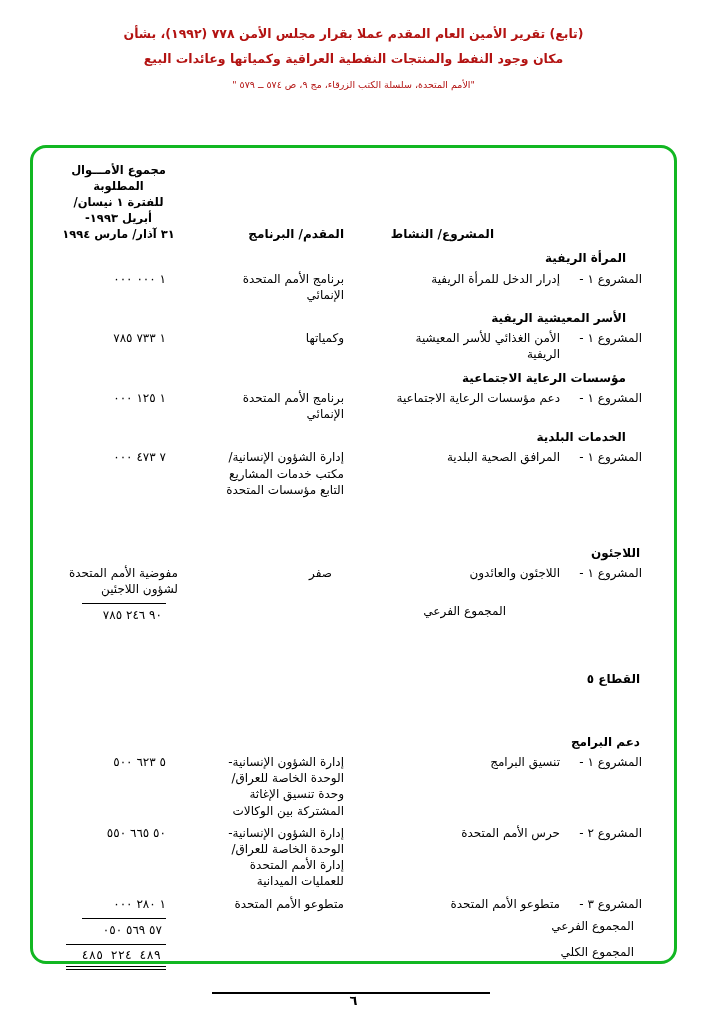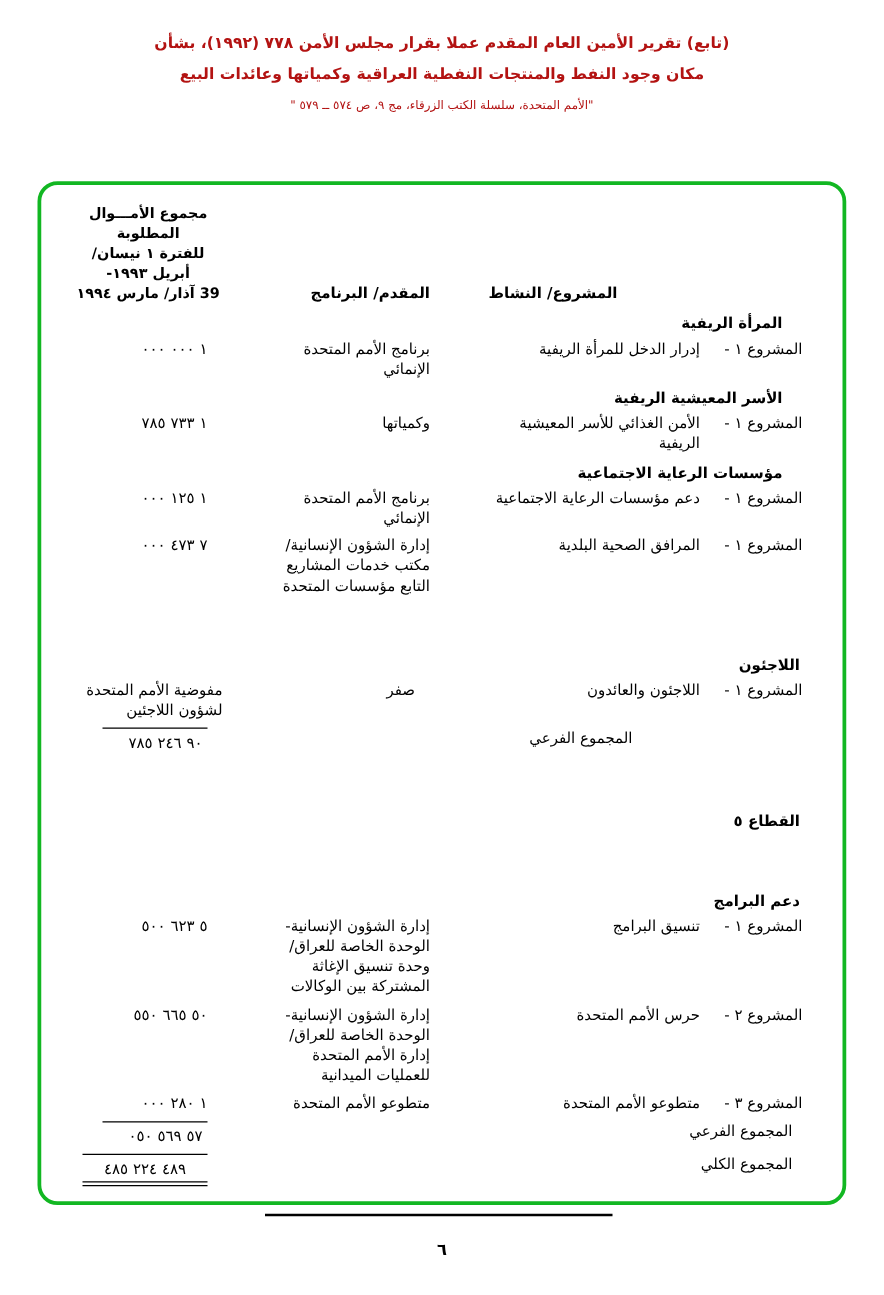--- a/index.html
+++ b/index.html
@@ -56,21 +56,21 @@
   .row-subtotal, .row-total{ margin-top:2px; }
 
   .amt{ display:inline-block; }
   .amt.subtotal{
     border-top:1.5px solid var(--ink);
     padding:3px 4px 0; min-width:84px; text-align:right;
   }
   .amt.total{
     border-top:1.5px solid var(--ink);
     border-bottom:4px double var(--ink);
-    padding:3px 5px 2px; min-width:100px; text-align:center;
+    padding:3px 5px 2px; min-width:100px; font-family:Liberation Mono, monospace;
   }
 
   .divider{ width:278px; height:2px; background:var(--ink); margin:22px auto 0; }
 
   .page-num{
     position:absolute; bottom:28px; right:0; left:0;
     text-align:center; font-size:13px; font-weight:bold;
   }
 </style>
 </head>
@@ -85,21 +85,21 @@
   </div>
 
   <div class="frame">
 
     <div class="thead">
       <div class="cell th-project">المشروع/ النشاط</div>
       <div class="cell th-agency">المقدم/ البرنامج</div>
       <div class="cell th-amount">
         <div>مجموع الأمـــوال المطلوبة</div>
         <div>للفترة ١ نيسان/ أبريل ١٩٩٣-</div>
-        <div>39 آذار/ مارس ١٩٩٤</div>
+        <div>٣١ آذار/ مارس ١٩٩٤</div>
       </div>
     </div>
 
     <div id="table-rows">
         <div class="trow row-section">
           <div class="cell proj section-label">المرأة الريفية</div>
           <div class="cell agency"></div>
           <div class="cell amount"></div>
         </div>
         <div class="trow row-item">
@@ -129,20 +129,25 @@
           <div class="cell amount"></div>
         </div>
         <div class="trow row-item">
           <div class="cell proj">
             <span class="proj-label">المشروع ١ -</span>
             <span class="activity">دعم مؤسسات الرعاية الاجتماعية</span>
           </div>
           <div class="cell agency">برنامج الأمم المتحدة الإنمائي</div>
           <div class="cell amount">١ ١٢٥ ٠٠٠</div>
         </div>
+        <div class="trow row-section">
+          <div class="cell proj section-label">الخدمات البلدية</div>
+          <div class="cell agency"></div>
+          <div class="cell amount"></div>
+        </div>
         <div class="trow row-item">
           <div class="cell proj">
             <span class="proj-label">المشروع ١ -</span>
             <span class="activity">المرافق الصحية البلدية</span>
           </div>
           <div class="cell agency">إدارة الشؤون الإنسانية/ مكتب خدمات المشاريع التابع مؤسسات المتحدة</div>
           <div class="cell amount">٧ ٤٧٣ ٠٠٠</div>
         </div>
         <div class="trow row-section v-flush">
           <div class="cell proj section-label">اللاجئون</div>

